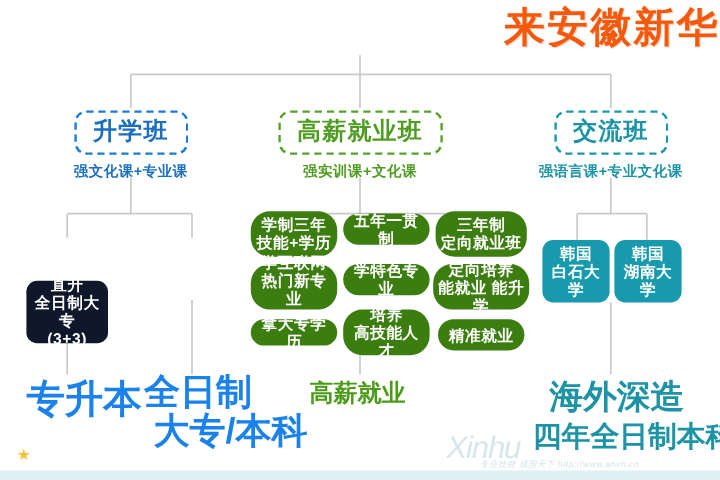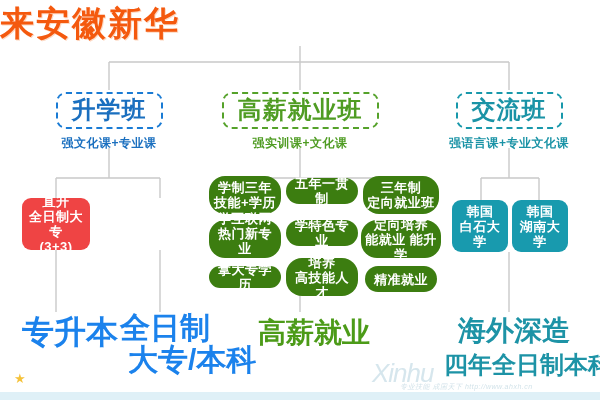--- a/index.html
+++ b/index.html
@@ -11,35 +11,35 @@
     position:relative;
   }
   #stage{position:absolute;left:0;top:0;width:600px;height:400px;}
 
   
   #connectors{position:absolute;left:0;top:0;width:600px;height:400px;}
 
   
   .title{
     position:absolute;left:0;top:2px;width:600px;
-    text-align:left;
+    text-align:right;
     font-size:34px;font-weight:bold;
     color:#F4590E;
     letter-spacing:2px;
     line-height:42px;
     text-shadow:1px 1px 0 #fdd9c4;
   }
 
   
   .cat{position:absolute;text-align:center;}
   .cat .chip{
     display:inline-block;
     padding:4px 14px 5px 14px;
     border-radius:10px;
-    font-size:24px;font-weight:bold;
+    font-size:20px;font-weight:bold;
     line-height:24px;
     letter-spacing:1px;
   }
   .cat .sub{
     margin-top:6px;
     font-size:12px;font-weight:bold;
     letter-spacing:0.5px;
   }
   .cat-blue .chip{border:2px dashed #1a7bd4;color:#1a6fbf;}
   .cat-blue .sub{color:#1a6fbf;}
@@ -55,21 +55,21 @@
     text-align:center;
     border-radius:9px;
     color:#ffffff;
     font-weight:bold;
     line-height:15px;
     letter-spacing:0.5px;
     box-sizing:border-box;
     padding:2px 4px;
   }
   .node span{display:block;}
-  .n-blue{background:#ef4444;font-size:13px;}
+  .n-blue{background:#0f172a;font-size:13px;margin-top:36px;}
   .n-green{background:#3C7D10;font-size:13px;border-radius:16px;}
   .n-teal{background:#189AAE;font-size:13px;}
 
   
   .slogan{
     position:absolute;
     font-weight:bold;
     white-space:nowrap;
     line-height:1.05;
   }
@@ -242,21 +242,21 @@
       <span>湖南大学</span>
     </div>
   </div>
 
   <div class="slogan sl-blue" style="left:22px;top:316px;font-size:32px;">专升本</div>
 
   <div class="slogan sl-blue" style="left:120px;top:312px;font-size:30px;">全日制</div>
 
   <div class="slogan sl-blue" style="left:128px;top:344px;font-size:30px;">大专/本科</div>
 
-  <div class="slogan sl-green" style="left:258px;top:318px;font-size:28px;">高薪就业</div>
+  <div class="slogan sl-green" style="left:258px;top:318px;font-size:20px;">高薪就业</div>
 
   <div class="slogan sl-teal" style="left:458px;top:316px;font-size:28px;">海外深造</div>
 
   <div class="slogan sl-teal" style="left:444px;top:352px;font-size:24px;">四年全日制本科</div>
 
   <div class="wm wm-main">Xinhu</div>
   <div class="wm wm-sub">专业技能 成国天下  http://www.ahxh.cn</div>
 
   <div class="star">★</div>
   <div class="bottombar"></div>

